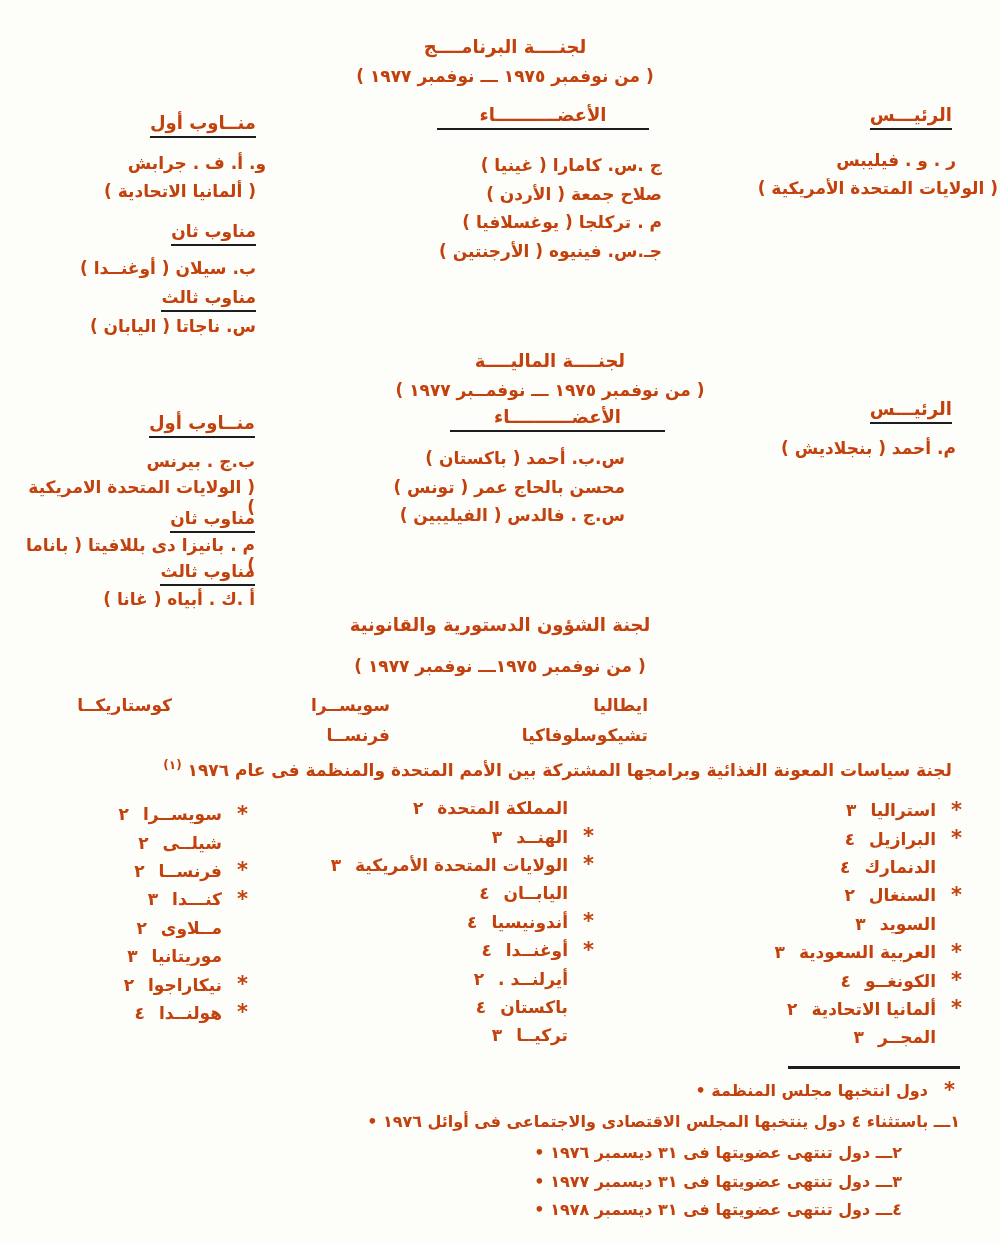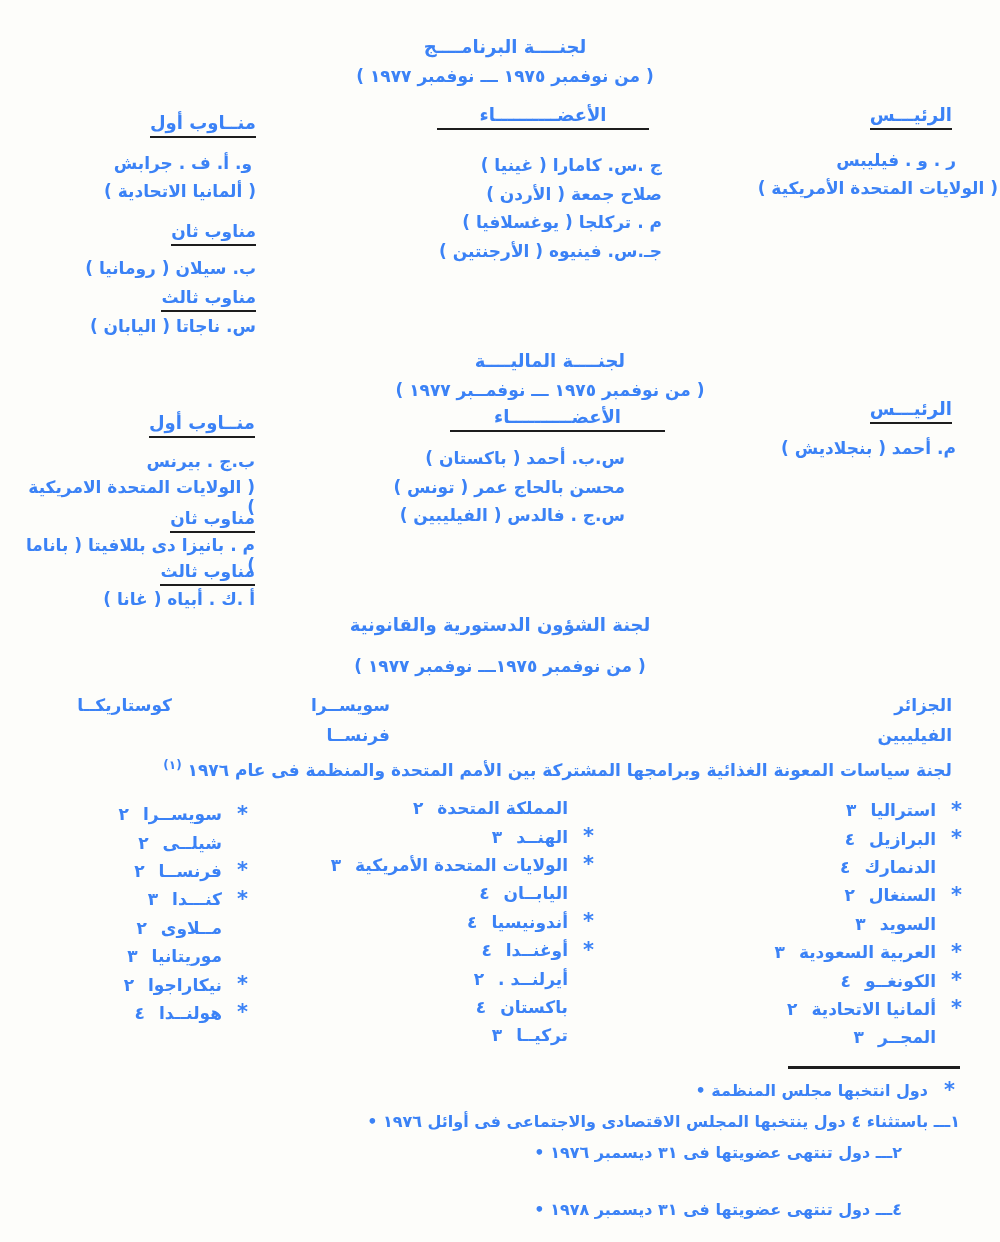--- a/index.html
+++ b/index.html
@@ -3,21 +3,21 @@
 <meta charset="utf-8">
 <style>
   * { margin:0; padding:0; box-sizing:border-box; }
   html,body { background:#ffffff; }
   .page {
     position:relative;
     width:1000px; height:1242px;
     background:#fdfdfa;
     direction:rtl;
     font-family:"DejaVu Sans", sans-serif;
-    color:#3b82f6;
+    color:#c2410c;
     font-weight:700;
     font-size:17px;
     overflow:hidden;
   }
   .abs { position:absolute; }
   .center { text-align:center; }
   .tr { text-align:right; }
   .t-lg { font-size:18px; }
   .t-sm { font-size:16px; }
   .u { border-bottom:2px solid #1d1d1d; padding-bottom:3px; display:inline-block; }
@@ -51,26 +51,26 @@
   <div class="abs tr" style="top:151px;left:330px;width:332px">
     <div class="line">ج .س. كامارا ( غينيا )</div>
     <div class="line">صلاح جمعة ( الأردن )</div>
     <div class="line">م . تركلجا ( يوغسلافيا )</div>
     <div class="line">جـ.س. فينيوه ( الأرجنتين )</div>
   </div>
 
   <div class="abs tr" style="top:112px;left:12px;width:244px;padding-left:0">
     <span class="u t-lg">منــاوب أول</span>
   </div>
-  <div class="abs tr" style="top:153px;left:8px;width:244px;padding-left:30px">و. أ. ف . جرابش</div>
+  <div class="abs tr" style="top:153px;left:22px;width:244px;padding-left:30px">و. أ. ف . جرابش</div>
   <div class="abs tr" style="top:181px;left:12px;width:244px;padding-left:10px">( ألمانيا الاتحادية )</div>
   <div class="abs tr" style="top:221px;left:12px;width:244px;padding-left:62px">
     <span class="u">مناوب ثان</span>
   </div>
-  <div class="abs tr" style="top:258px;left:12px;width:244px;padding-left:66px">ب. سيلان ( رومانيا )</div>
+  <div class="abs tr" style="top:258px;left:12px;width:244px;padding-left:66px">ب. سيلان ( أوغنــدا )</div>
   <div class="abs tr" style="top:287px;left:12px;width:244px;padding-left:56px">
     <span class="u">مناوب ثالث</span>
   </div>
   <div class="abs tr" style="top:316px;left:12px;width:244px;padding-left:58px">س. ناجاتا ( اليابان )</div>
 
   <div class="abs center t-lg" style="top:350px;left:340px;width:420px">لجنــــة الماليــــة</div>
   <div class="abs center" style="top:380px;left:340px;width:420px">( من نوفمبر ١٩٧٥ ـــ نوفمــبر ١٩٧٧ )</div>
 
   <div class="abs" style="top:398px;right:48px">
     <span class="u t-lg">الرئيـــس</span>
@@ -96,23 +96,23 @@
   </div>
   <div class="abs tr" style="top:535px;left:5px;width:250px;padding-left:12px">م . بانيزا دى بللافيتا ( باناما )</div>
   <div class="abs tr" style="top:561px;left:5px;width:250px;padding-left:7px">
     <span class="u">مناوب ثالث</span>
   </div>
   <div class="abs tr" style="top:589px;left:5px;width:250px;padding-left:14px">أ .ك . أبياه ( غانا )</div>
 
   <div class="abs center t-lg" style="top:614px;left:250px;width:500px">لجنة الشؤون الدستورية والقانونية</div>
   <div class="abs center" style="top:656px;left:250px;width:500px">( من نوفمبر ١٩٧٥ـــ نوفمبر ١٩٧٧ )</div>
 
-  <div class="abs tr" style="top:690px;right:48px;width:140px">
-    <div class="line30">الجزائر</div>
-    <div class="line30">الفيليبين</div>
+  <div class="abs tr" style="top:690px;right:352px;width:160px">
+    <div class="line30">ايطاليا</div>
+    <div class="line30">تشيكوسلوفاكيا</div>
   </div>
   <div class="abs tr" style="top:690px;right:610px;width:120px">
     <div class="line30">سويســرا</div>
     <div class="line30">فرنســا</div>
   </div>
   <div class="abs tr" style="top:690px;left:62px;width:110px">
     <div class="line30">كوستاريكــا</div>
   </div>
 
   <div class="abs tr" style="top:758px;right:48px;white-space:nowrap">
@@ -260,15 +260,16 @@
   </div>
 
   <div class="abs rule" style="top:1066px;right:40px;width:172px"></div>
 
   <div class="abs fnrow t-sm" style="top:1080px;right:45px">
     <span class="fnst">*</span>
     <span>دول انتخبها مجلس المنظمة •</span>
   </div>
   <div class="abs tr t-sm" style="top:1112px;right:40px;white-space:nowrap">١ـــ باستثناء ٤ دول ينتخبها المجلس الاقتصادى والاجتماعى فى أوائل ١٩٧٦ •</div>
   <div class="abs tr t-sm" style="top:1143px;right:98px;white-space:nowrap">٢ـــ دول تنتهى عضويتها فى ٣١ ديسمبر ١٩٧٦ •</div>
+  <div class="abs tr t-sm" style="top:1172px;right:98px;white-space:nowrap">٣ـــ دول تنتهى عضويتها فى ٣١ ديسمبر ١٩٧٧ •</div>
   <div class="abs tr t-sm" style="top:1200px;right:98px;white-space:nowrap">٤ـــ دول تنتهى عضويتها فى ٣١ ديسمبر ١٩٧٨ •</div>
 
 </div>
 
 </body></html>

